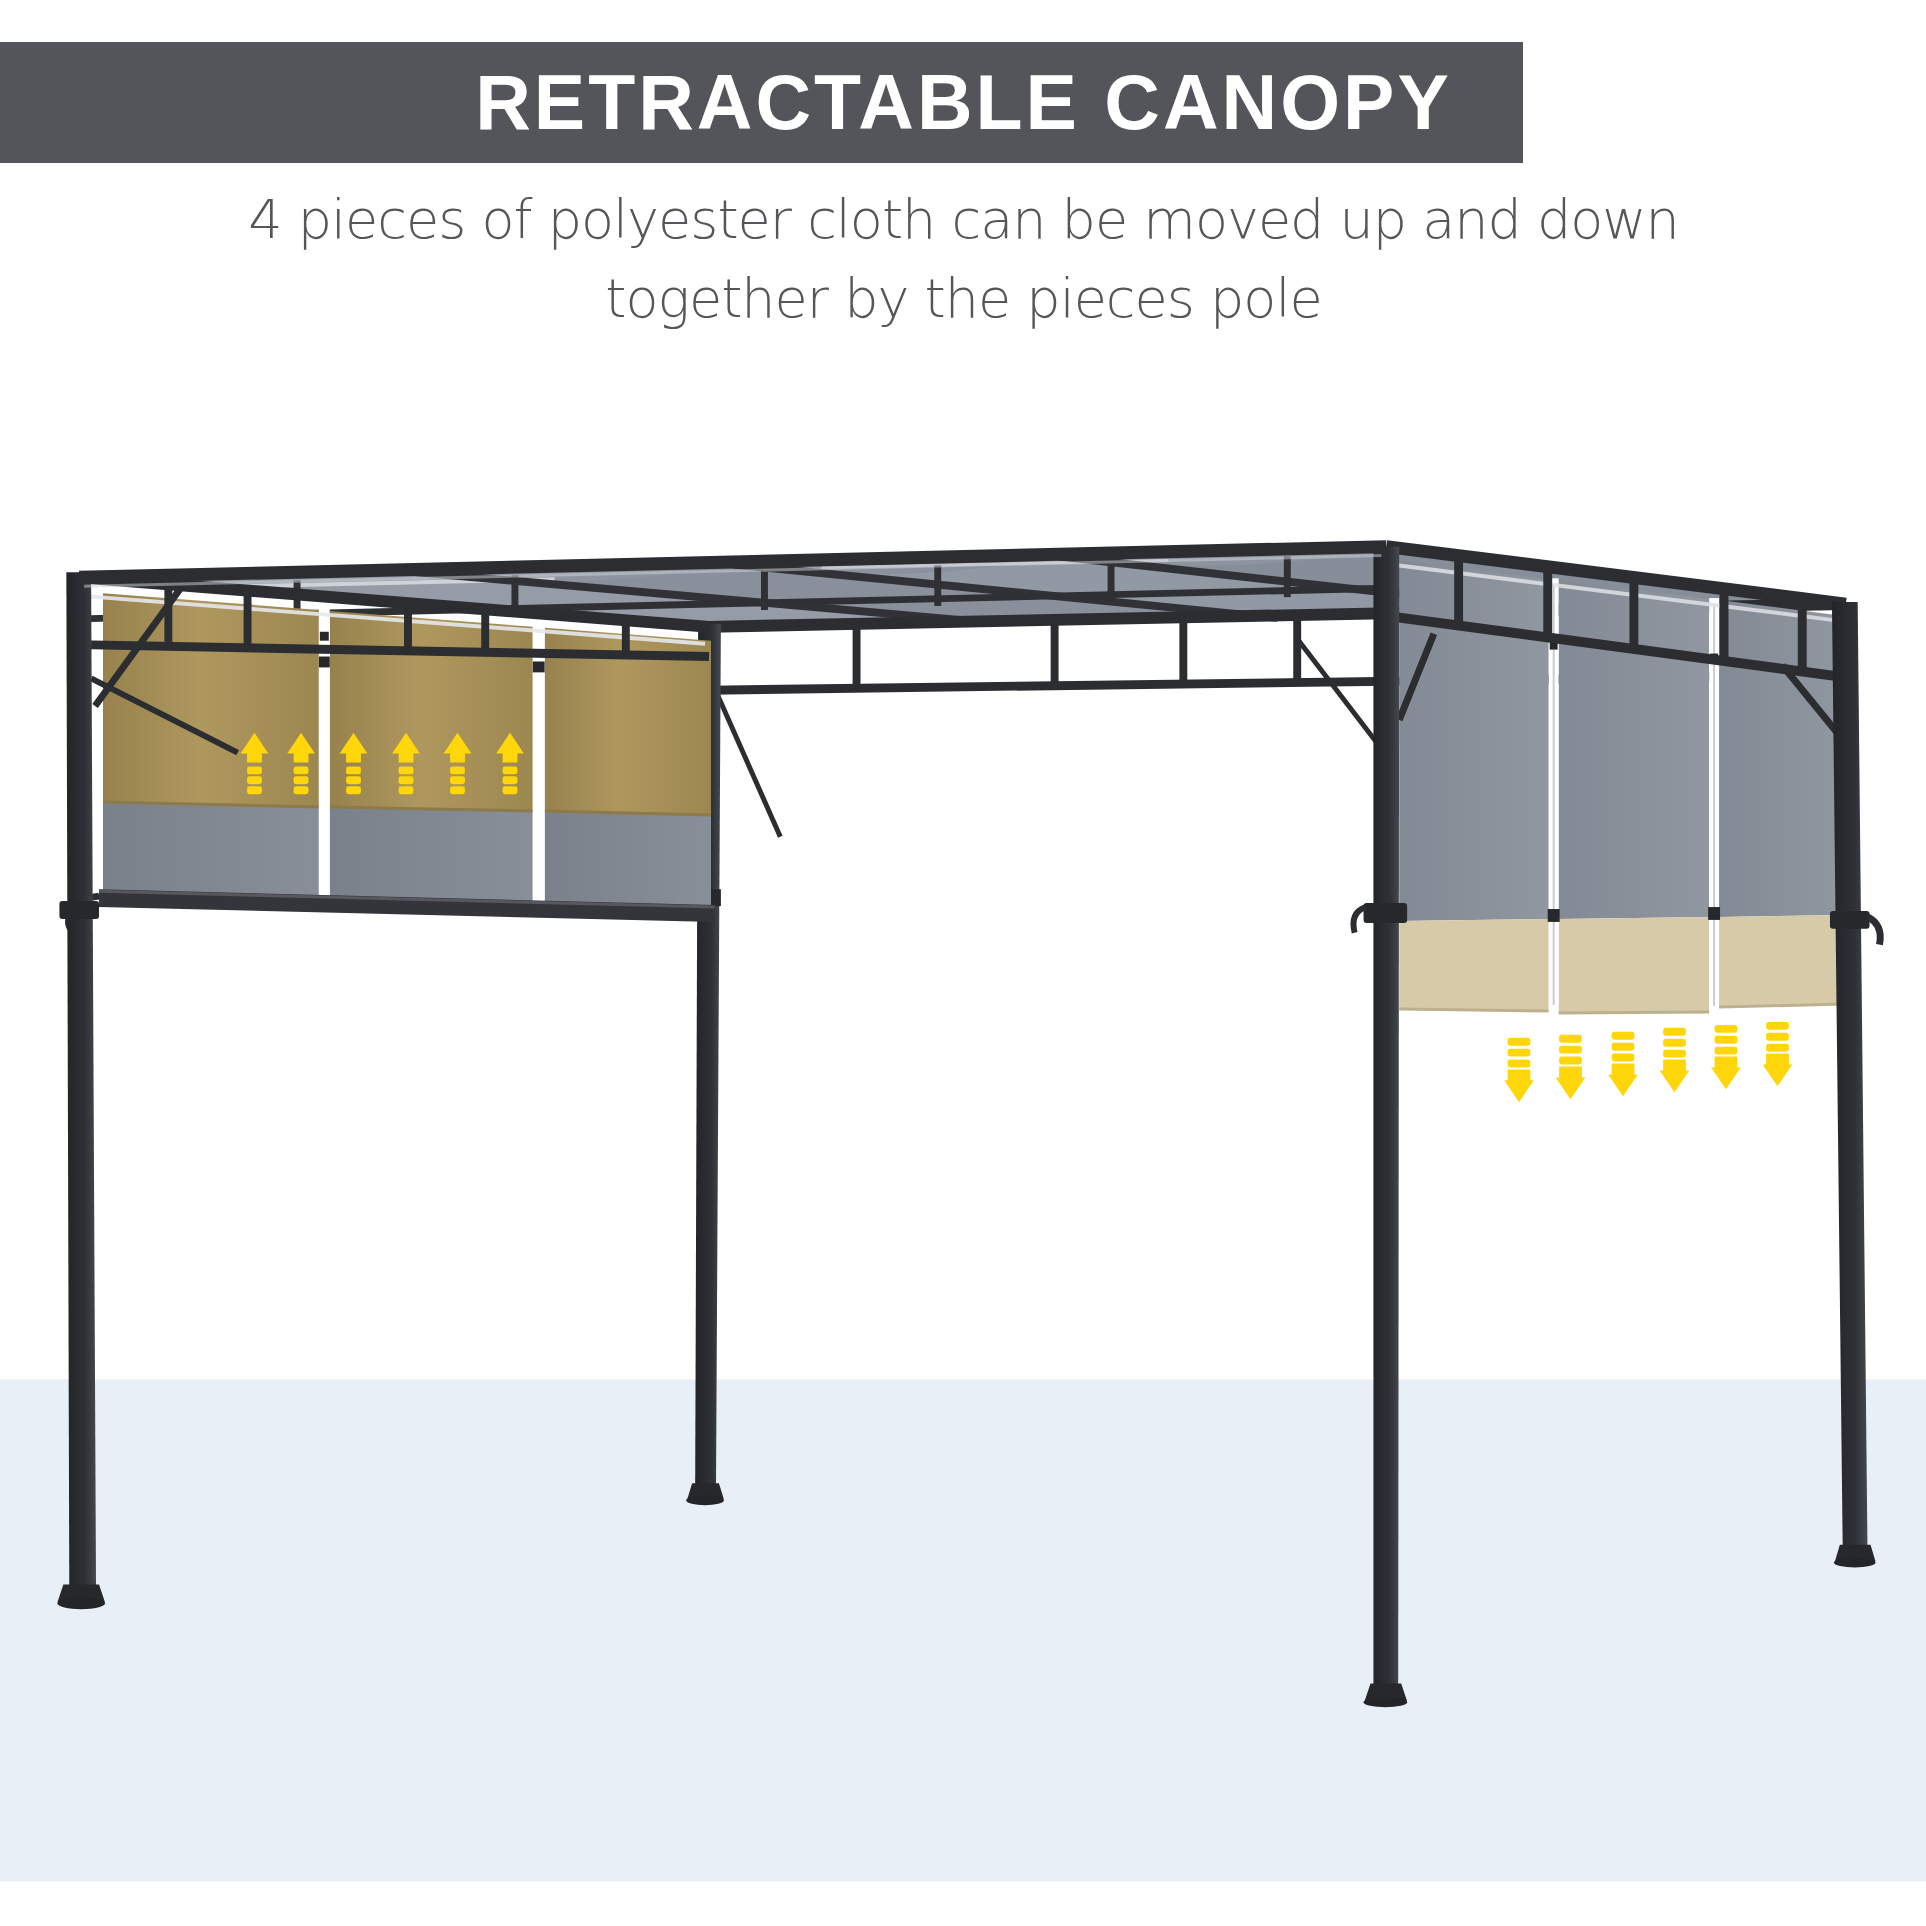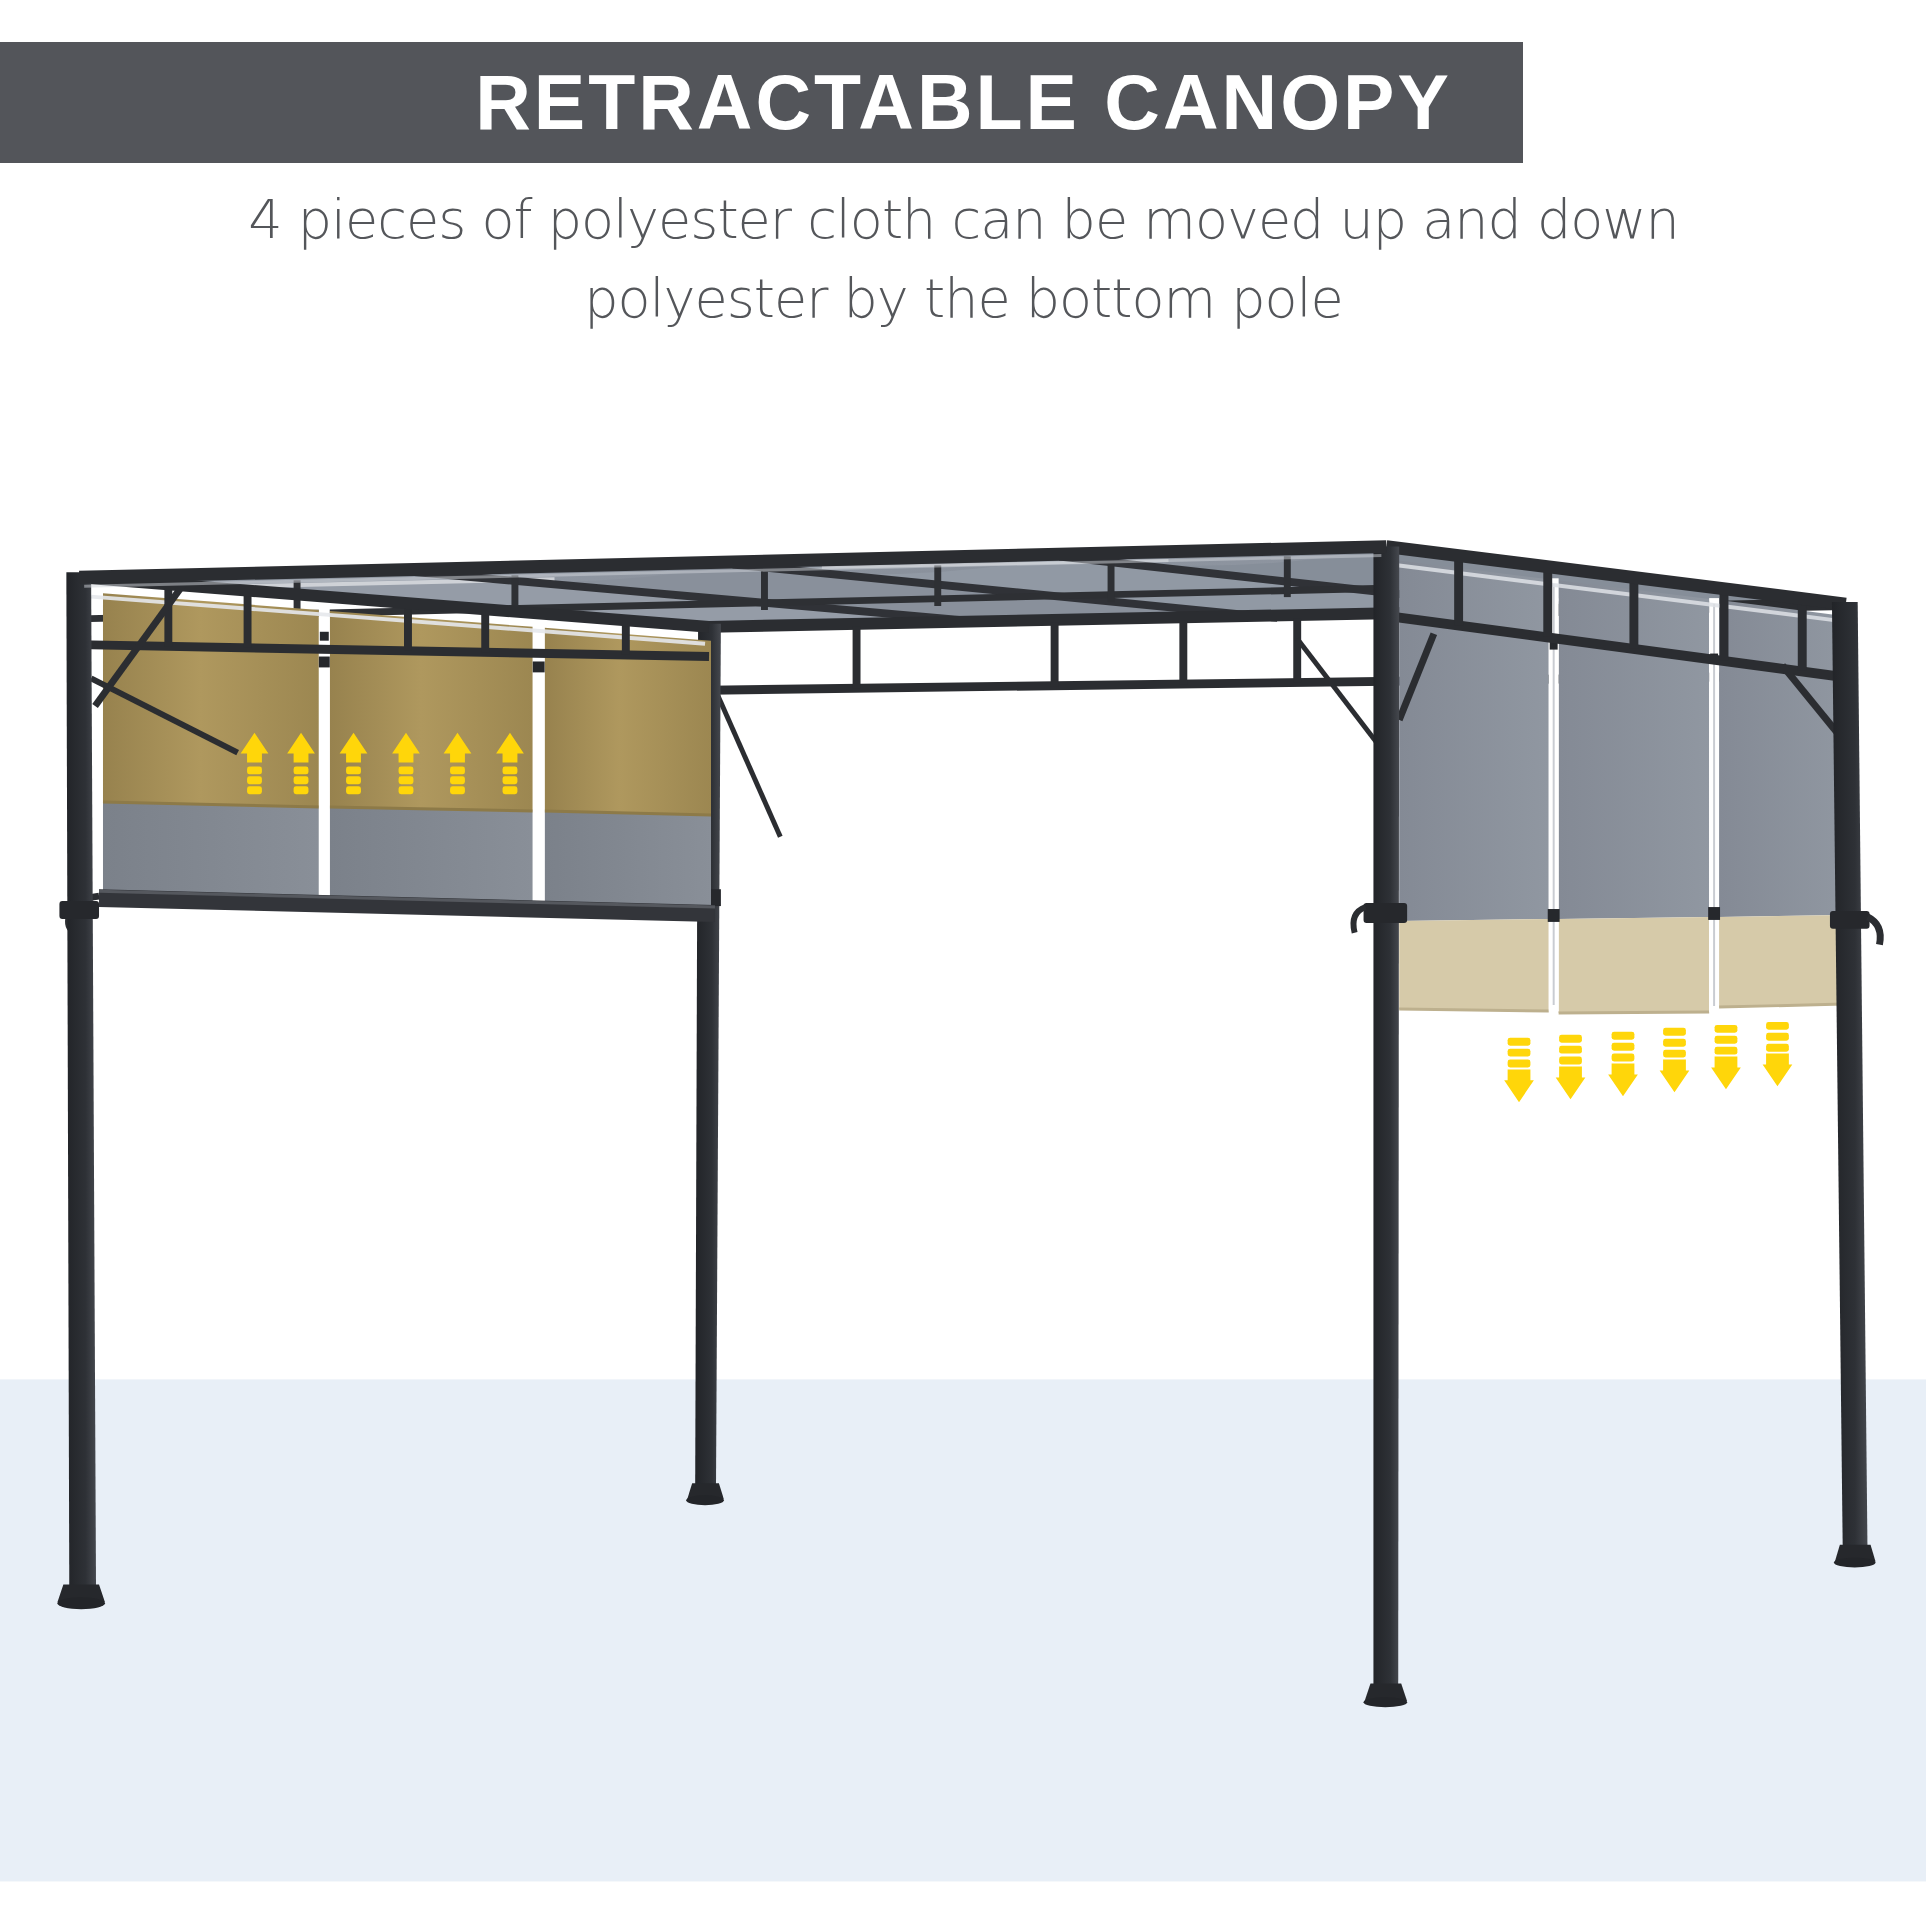--- a/index.html
+++ b/index.html
@@ -16,21 +16,21 @@
 <body>
 
 <div class="page">
 
   <div class="banner"></div>
   <div class="title-row">
       <span class="title">RETRACTABLE CANOPY</span>
     </div>
   <div class="subtitle">
     <div>4 pieces of polyester cloth can be moved up and down</div>
-    <div>polyester by the bottom pole</div>
+    <div>together by the pieces pole</div>
   </div>
 
   <svg class="illus" viewBox="0 0 1946 1946">
     <defs>
       <linearGradient id="postGrad" x1="0" y1="0" x2="1" y2="0">
         <stop offset="0" stop-color="#222428"></stop>
           <stop offset="0.65" stop-color="#2e3136"></stop>
           <stop offset="1" stop-color="#45484e"></stop>
       </linearGradient>
       <linearGradient id="roofGrad" x1="0" y1="0" x2="1" y2="0.3">

